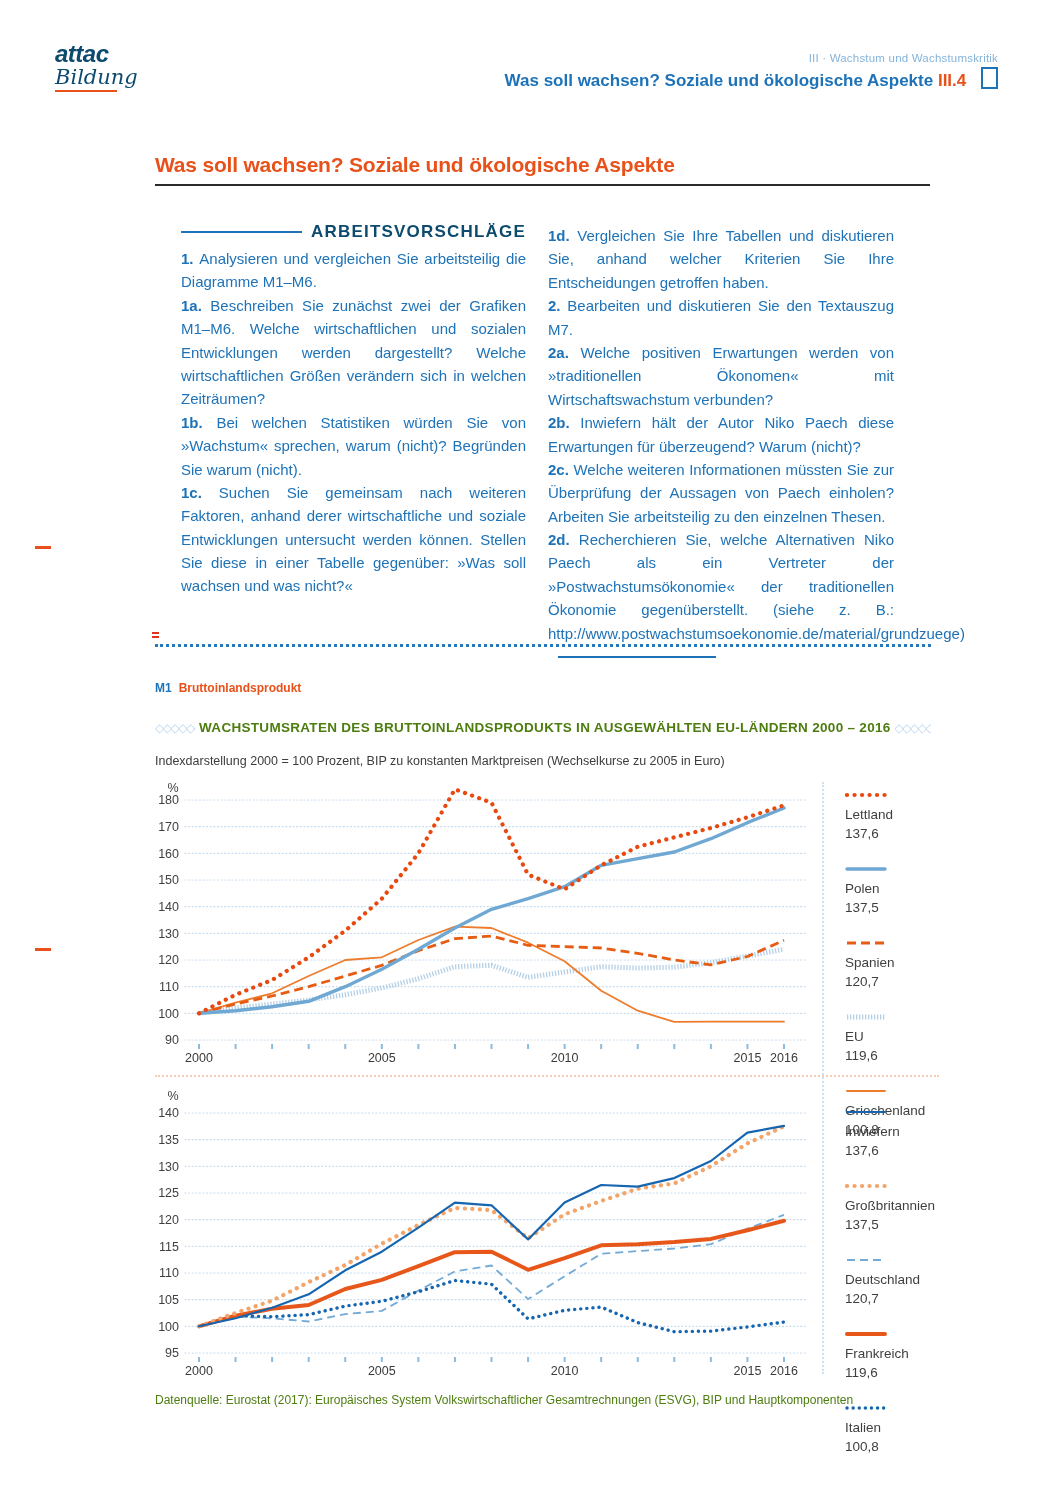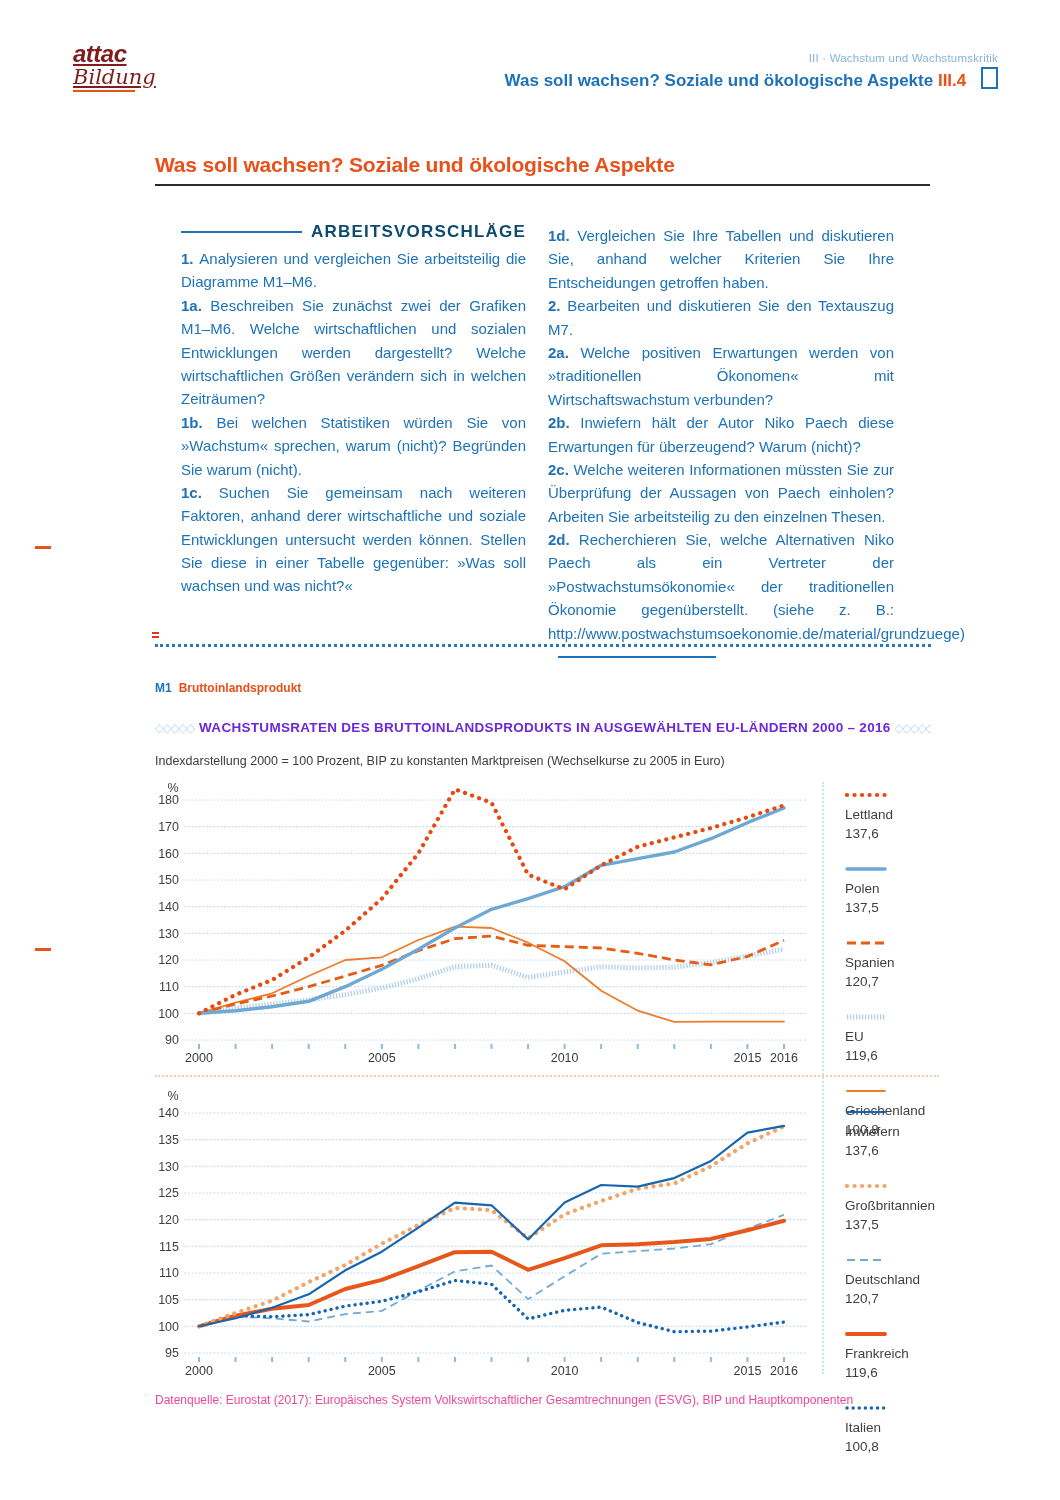--- a/index.html
+++ b/index.html
@@ -1,20 +1,20 @@
 <!DOCTYPE html>
 <html><head>
 <meta charset="utf-8">
 <style>
   html,body{margin:0;padding:0;background:#ffffff;}
   .page{position:relative;width:1060px;height:1500px;background:#fff;overflow:hidden;
         font-family:"Liberation Sans",sans-serif;color:#1d72b8;}
 
   
-  .logo{position:absolute;left:73px;top:42px;color:#7f1d1d;line-height:1;text-decoration:underline;}
+  .logo{position:absolute;left:55px;top:42px;color:#0c4a6e;line-height:1;}
   .logo .l1{font-size:24px;font-weight:bold;font-style:italic;letter-spacing:-0.5px;}
   .logo .l2{font-family:"DejaVu Serif",serif;font-style:italic;font-size:21px;margin-top:1px;}
   .logo .l2u{width:62px;border-top:2.5px solid #e8511a;margin-top:2px;}
   .hdr{position:absolute;right:62px;top:52px;text-align:right;}
   .hdr .kicker{font-size:11.5px;color:#85b4da;letter-spacing:0.2px;}
   .hdr .hline{font-size:17px;font-weight:600;color:#1d72b8;margin-top:3px;white-space:nowrap;}
   .hdr .code{color:#e8511a;font-weight:600;}
   .hdr .sq{display:inline-block;width:13px;height:18px;border:2.5px solid #1d72b8;
            vertical-align:-3px;margin-left:10px;}
 
@@ -37,39 +37,39 @@
   
   .reg-mark{position:absolute;left:152px;top:632px;width:7px;height:2px;background:#e0341f;box-shadow:0 4px 0 #e0341f;}
   .dot-div{position:absolute;left:155px;top:644px;width:776px;border-top:3px dotted #2878bd;}
 
   
   .m1h{position:absolute;left:155px;top:681px;font-size:12px;font-weight:bold;}
   .m1h .m1c{color:#1d72b8;margin-right:7px;}
   .m1h .m1t{color:#e8511a;}
   .chead{position:absolute;left:155px;top:720px;width:776px;display:flex;align-items:center;justify-content:center;}
   .chead .dstrip{color:#bcd7ee;font-size:12px;letter-spacing:-1.5px;white-space:nowrap;overflow:hidden;}
-  .chead .ctxt{color:#6d28d9;font-weight:bold;font-size:13.5px;letter-spacing:0.3px;
+  .chead .ctxt{color:#4d7c0f;font-weight:bold;font-size:13.5px;letter-spacing:0.3px;
                white-space:nowrap;margin:0 4px;}
   .csub{position:absolute;left:155px;top:754px;font-size:12.5px;color:#3c3c3c;}
 
   
   .chart1{position:absolute;left:155px;top:780px;width:676px;height:288px;}
   .chart2{position:absolute;left:155px;top:1086px;width:676px;height:292px;}
   .legend-sep{position:absolute;left:822px;top:782px;height:592px;border-left:2px dotted #cfe0ef;}
   .chart-sep{position:absolute;left:155px;top:1075px;width:784px;border-top:2px dotted #f3cdb4;}
   .legend{position:absolute;left:845px;width:190px;}
   .legend1{top:786px;}
   .legend2{top:1103px;}
   .lg-entry{margin-bottom:17px;}
   .lg-name{font-size:13.5px;color:#3f3f3f;line-height:1.4;margin-top:2px;}
   .lg-val{font-size:13.5px;color:#3f3f3f;line-height:1.35;}
   svg text{font-family:"Liberation Sans",sans-serif;}
 
   
-  .source{position:absolute;left:155px;top:1393px;font-size:12px;color:#ec4899;}
+  .source{position:absolute;left:155px;top:1393px;font-size:12px;color:#4d7c0f;}
   .fold{position:absolute;left:35px;width:16px;height:3px;background:#e8511a;}
   .fold1{top:546px;} .fold2{top:948px;}
   .footer{position:absolute;right:100px;top:1425px;display:grid;
           grid-template-columns:auto 36px;grid-column-gap:10px;grid-row-gap:3px;}
   .f-main{text-align:right;}
   .f-tag{font-size:11.5px;font-style:italic;color:#e8511a;}
   .f-series{font-size:13px;font-weight:bold;color:#e8511a;letter-spacing:0.5px;}
   .f-stand{font-size:12.5px;color:#e8511a;}
   .f-code{font-size:12.5px;color:#8fc0e2;align-self:end;}
   .f-page{font-size:12.5px;font-weight:bold;color:#1d72b8;}

